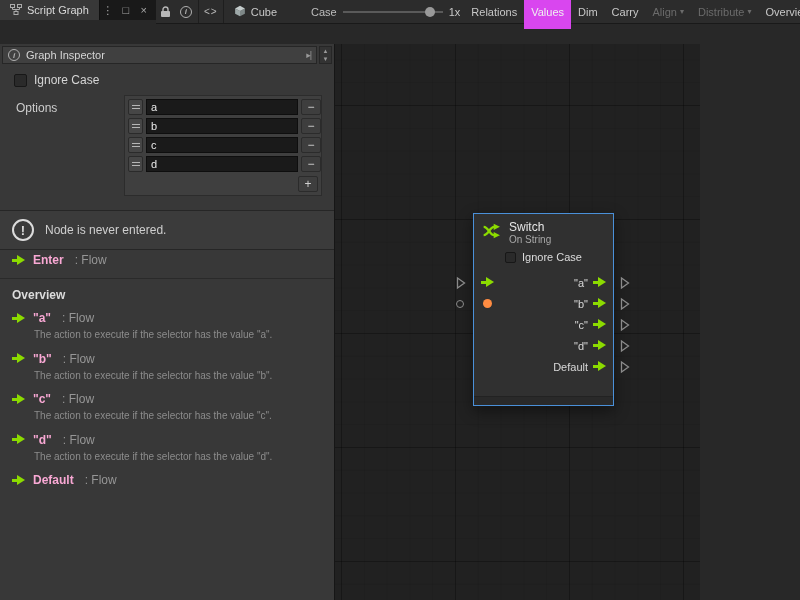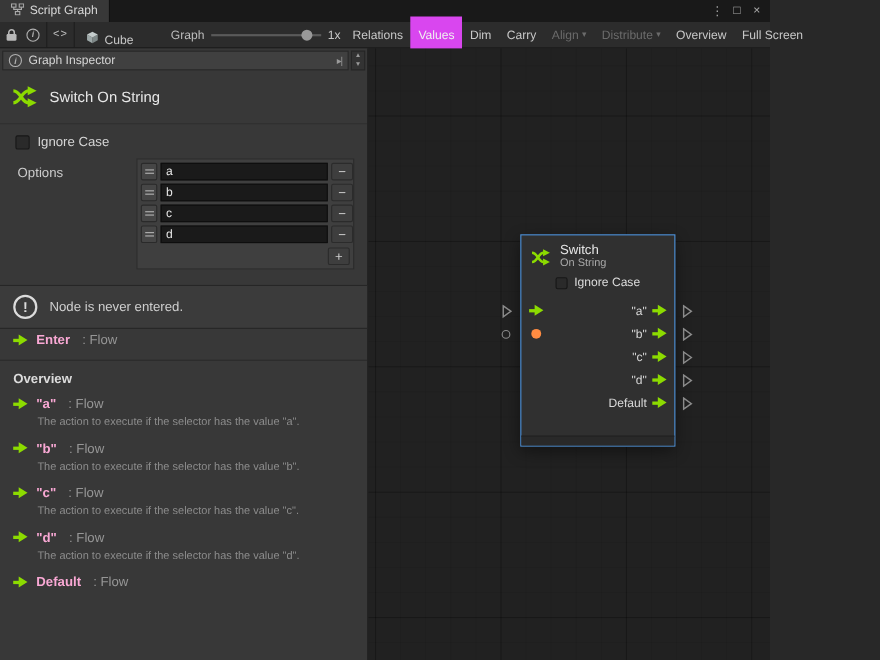--- a/index.html
+++ b/index.html
@@ -13,38 +13,38 @@
     --text:#cfcfcf;
     --text-bright:#e8e8e8;
     --text-dim:#8f8f8f;
     --green:#8cdb00;
     --orange:#ff8c42;
     --blue:#4a90d9;
   }
   *{box-sizing:border-box;margin:0;padding:0}
   body{width:800px;height:600px;overflow:hidden;background:#282828;
        font-family:"Liberation Sans",sans-serif;font-size:12px;color:var(--text);}
-  .window{position:relative;width:700px;height:600px;display:flex;flex-direction:column}
+  .window{position:relative;width:700px;height:600px;display:flex;flex-direction:row}
 
   
   .titlebar{height:20px;background:var(--bg-titlebar);display:flex;align-items:stretch;flex:none}
   .tab{display:flex;align-items:center;gap:5px;padding:0 10px;background:var(--bg-tab);
        font-size:11px;color:#d8d8d8;border-right:1px solid #111}
   .win-controls{margin-left:auto;display:flex;align-items:center;gap:2px;padding-right:4px}
   .win-controls span{width:16px;text-align:center;color:#a8a8a8;font-size:11px;cursor:default}
 
   
   .toolbar{height:24px;background:var(--bg-toolbar);border-bottom:1px solid #191919;
            display:flex;align-items:center;font-size:11px;color:#c8c8c8;flex:none;white-space:nowrap}
   .tb-sep{width:1px;height:100%;background:#1e1e1e;margin:0 2px;flex:none}
   .icon-btn{display:flex;align-items:center;justify-content:center;min-width:20px;height:100%;padding:0 3px}
   .circle-i{display:inline-flex;align-items:center;justify-content:center;width:12px;height:12px;
             border:1px solid #b0b0b0;border-radius:50%;font-size:8px;font-weight:bold;color:#b0b0b0;font-style:italic}
   .code-glyph{font-size:10px;letter-spacing:1px;color:#b8b8b8}
-  .tb-target{display:flex;align-items:flex-end;gap:5px;padding:0 8px;height:100%}
+  .tb-target{display:flex;align-items:center;gap:5px;padding:0 8px;height:100%}
   .zoom-label{margin-left:26px;color:#bdbdbd}
   .zoom-slider{position:relative;width:100px;height:12px;margin:0 6px;flex:none}
   .zoom-track{position:absolute;left:0;right:0;top:5px;height:2px;background:#5a5a5a}
   .zoom-knob{position:absolute;left:82px;top:1px;width:10px;height:10px;border-radius:50%;background:#999}
   .zoom-value{color:#c8c8c8;margin-right:4px}
   .tb-spacer{flex:1}
   .tb-btn{display:flex;align-items:center;gap:3px;height:100%;padding:17px 7px;color:#c8c8c8;cursor:default}
   .tb-btn.active{background:#d946ef;color:#f0f0f0}
   .tb-btn.disabled{color:#6b6b6b}
   .caret{font-size:8px;line-height:1}
@@ -106,21 +106,21 @@
     background-image:
       linear-gradient(rgba(0,0,0,0.25) 1px, transparent 1px),
       linear-gradient(90deg, rgba(0,0,0,0.25) 1px, transparent 1px),
       linear-gradient(rgba(0,0,0,0.07) 1px, transparent 1px),
       linear-gradient(90deg, rgba(0,0,0,0.07) 1px, transparent 1px);
     background-size:114px 114px,114px 114px,22.8px 22.8px,22.8px 22.8px;
     background-position:6px 61px,6px 61px,6px 61px,6px 61px}
 
   .node{position:absolute;left:138px;top:169px;width:141px;height:193px;background:var(--bg-node);
         border:1px solid var(--blue);box-shadow:0 5px 14px rgba(0,0,0,.45);display:flex;flex-direction:column}
-  .node-header{display:flex;align-items:center;gap:7px;padding:7px 8px 3px;flex:none}
+  .node-header{display:flex;gap:7px;padding:7px 8px 3px;flex:none}
   .node-title{font-size:12px;color:#e6e6e6;line-height:13px}
   .node-subtitle{font-size:10px;color:#a8a8a8;line-height:12px}
   .node-ignorecase{display:flex;align-items:center;justify-content:center;gap:6px;
                    padding:2px 0 5px;font-size:11px;color:#dcdcdc;flex:none}
   .node-ports{padding-top:4px;flex:none}
   .nport-row{position:relative;height:21px;display:flex;align-items:center;padding:0 7px}
   .nport-label{margin-left:auto;font-size:11px;color:#d8d8d8;margin-right:5px}
   .outer{position:absolute;top:50%;transform:translateY(-50%);display:flex}
   .outer.right{right:-17px}
   .outer.left{left:-18px}
@@ -169,21 +169,21 @@
     <div class="tb-target">
       <span>
         <svg width="12" height="12" viewBox="0 0 16 16">
           <path d="M8 8 L14.5 4.5 V11.5 L8 15 Z" fill="#7e8888"></path>
           <path d="M8 8 V15 L1.5 11.5 V4.5 Z" fill="#9da8a8"></path>
           <path d="M8 1 L14.5 4.5 L8 8 L1.5 4.5 Z" fill="#c4cccc"></path>
         </svg>
       </span>
       <span>Cube</span>
     </div>
-    <span class="zoom-label">Graph</span>
+    <span class="zoom-label">Case</span>
     <div class="zoom-slider">
       <div class="zoom-track"></div>
       <div class="zoom-knob"></div>
     </div>
     <span class="zoom-value">1x</span>
     <div class="tb-spacer"></div>
     <span class="tb-btn">
       <span>Relations</span>
     </span>
     <span class="tb-btn active">
@@ -217,31 +217,20 @@
         <span class="circle-i">i</span>
         <span>Graph Inspector</span>
         <span class="dock">▸|</span>
       </div>
       <div class="scroll-arrows">
         <span>▲</span>
         <span>▼</span>
       </div>
     </div>
 
-    <div class="insp-title-row">
-      <span class="switch-icon">
-        <svg width="26" height="26" viewBox="0 0 24 24">
-          <path d="M2 7 C8 7 9 17 14.5 17" stroke="#8cdb00" stroke-width="2.8" fill="none"></path>
-          <path d="M2 17 C8 17 9 7 14.5 7" stroke="#8cdb00" stroke-width="2.8" fill="none"></path>
-          <path d="M14 3.2 L21.5 7 L14 10.8 Z" fill="#8cdb00"></path>
-          <path d="M14 13.2 L21.5 17 L14 20.8 Z" fill="#8cdb00"></path>
-        </svg>
-      </span>
-      <span class="insp-node-title">Switch On String</span>
-    </div>
 
     <div class="ignore-case">
       <span class="checkbox"></span>
       <span>Ignore Case</span>
     </div>
 
     <div class="options-row">
       <span class="options-label">Options</span>
       <div class="options-list">
         <div class="opt-row">

